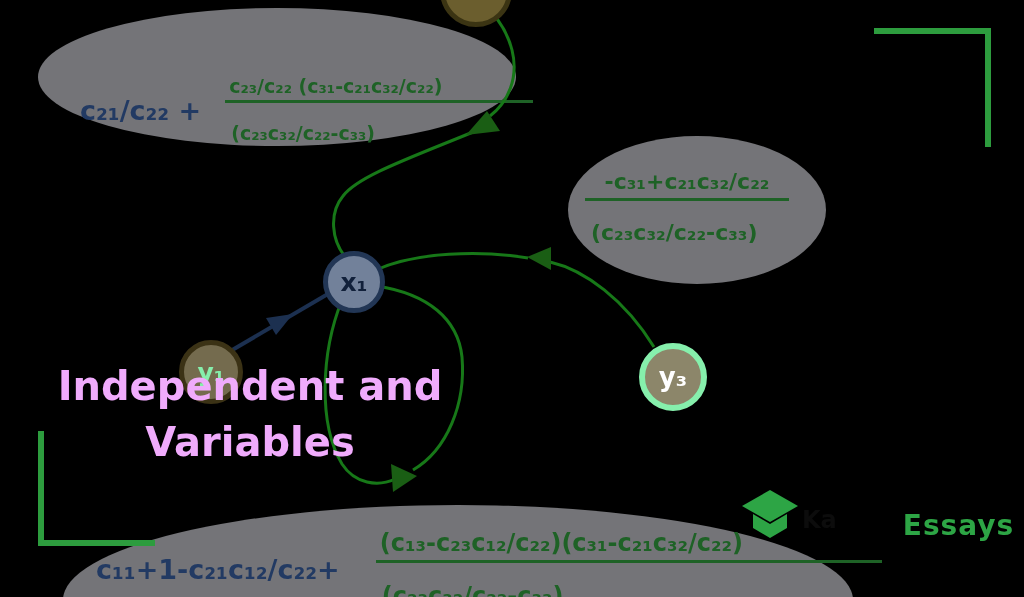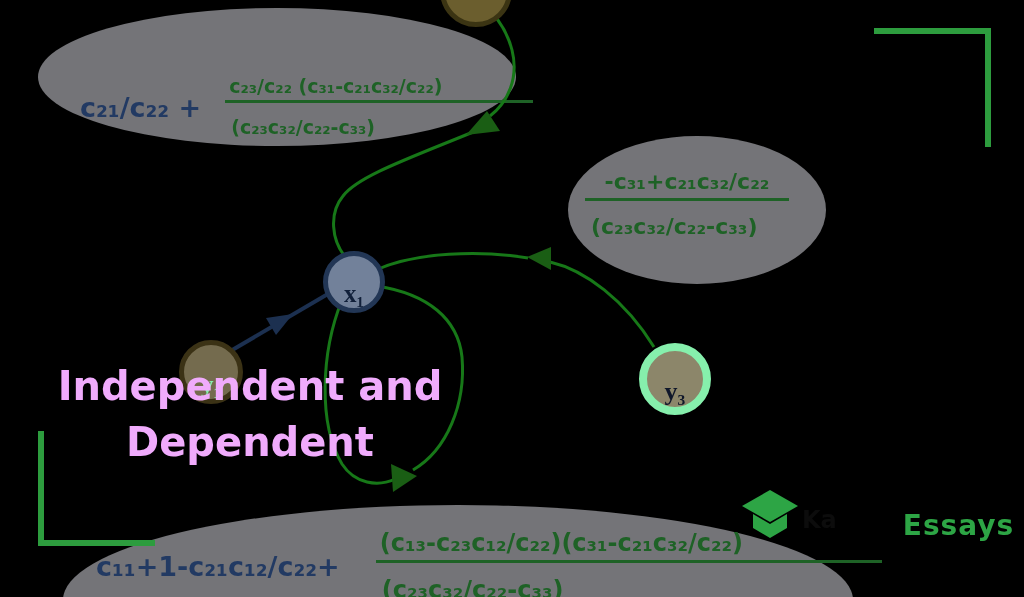--- a/index.html
+++ b/index.html
@@ -11,40 +11,40 @@
   .ellipse{position:absolute;background:#747478;border-radius:50%;}
   .ellipse-tl{left:38px;top:8px;width:478px;height:138px;}
   .ellipse-mr{left:568px;top:136px;width:258px;height:148px;}
   .ellipse-b{left:63px;top:505px;width:790px;height:190px;}
   
   .formula{position:absolute;font-weight:700;display:flex;align-items:center;white-space:nowrap;z-index:3;}
   .f-navy{color:#223a63;}
   .f-green{color:#1e6226;}
   .frac{display:inline-block;text-align:left;line-height:1.12;}
   .frac .num{display:block;border-bottom:3px solid #1e6226;padding:0 4px 3px 4px;}
-  .frac .den{display:block;padding-top:14px;padding-left:6px;}
+  .frac .den{display:block;padding-top:20px;padding-left:6px;}
   .formula-tl{left:80px;top:76px;font-size:27px;}
   .formula-tl .frac{font-size:19px;margin-left:24px;}
   .formula-tl .num{min-width:300px;}
   .formula-mr{left:585px;top:170px;font-size:22px;}
   .formula-mr .num{min-width:196px;text-align:center;}
   .formula-b{left:96px;top:530px;font-size:27px;}
   .formula-b .frac{font-size:24px;margin-left:36px;}
   .formula-b .num{min-width:498px;}
   
   .edges{position:absolute;left:0;top:0;z-index:4;}
   
-  .node{position:absolute;border-radius:50%;display:flex;align-items:flex-end;justify-content:center;
-        font-weight:700;z-index:5;font-family:Liberation Serif, serif;}
+  .node{position:absolute;border-radius:50%;display:flex;align-items:center;justify-content:center;
+        font-weight:700;z-index:5;}
   .node-x1{left:323px;top:251px;width:52px;height:52px;background:#72819a;
            border:5px solid #223655;color:#11203a;font-size:25px;}
   .node-y1{left:179px;top:340px;width:54px;height:54px;background:#746b4e;
            border:5px solid #3b3215;color:#86efac;font-size:25px;}
   .node-y3{left:639px;top:343px;width:56px;height:56px;background:#8c866a;
-           border:8px solid #86efac;color:#0f172a;font-size:26px;}
+           border:6px solid #86efac;color:#ffffff;font-size:26px;}
   .node-y2{left:440px;top:-45px;width:62px;height:62px;background:#6b5e2e;
            border:5px solid #3b3413;}
   
   .title{position:absolute;left:55px;top:358px;width:390px;text-align:center;
          color:#f0abfc;font-weight:700;font-size:40px;line-height:56px;z-index:6;}
   
   .bracket{position:absolute;background:#2d9c3e;z-index:7;}
   .br-tr-h{left:874px;top:28px;width:117px;height:6px;}
   .br-tr-v{left:985px;top:28px;width:6px;height:119px;}
   .br-bl-v{left:38px;top:431px;width:6px;height:115px;}
@@ -110,21 +110,21 @@
   </div>
   <div class="node node-y1">
     <span>y₁</span>
   </div>
   <div class="node node-y3">
     <span>y₃</span>
   </div>
 
   <div class="title">
     <div>Independent and</div>
-    <div>Dependent</div>
+    <div>Variables</div>
   </div>
 
   <div class="bracket br-tr-h"></div>
   <div class="bracket br-tr-v"></div>
   <div class="bracket br-bl-v"></div>
   <div class="bracket br-bl-h"></div>
 
   <div class="logo">
     <svg width="60" height="58" viewBox="0 0 60 58">
       <polygon points="30,2 58,18 30,34 2,18" fill="#2da545"></polygon>

